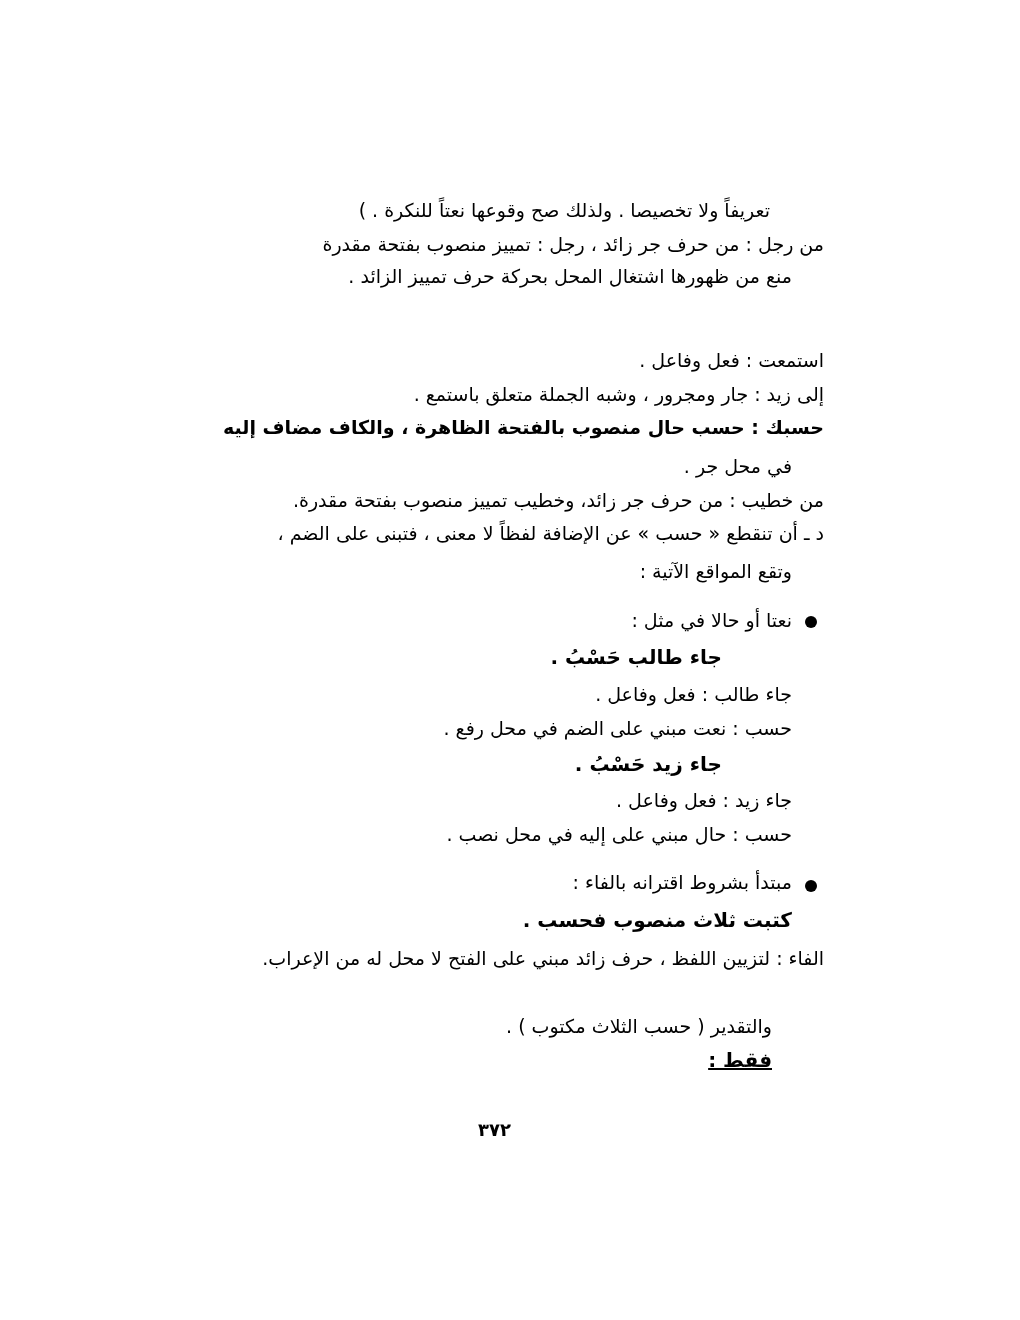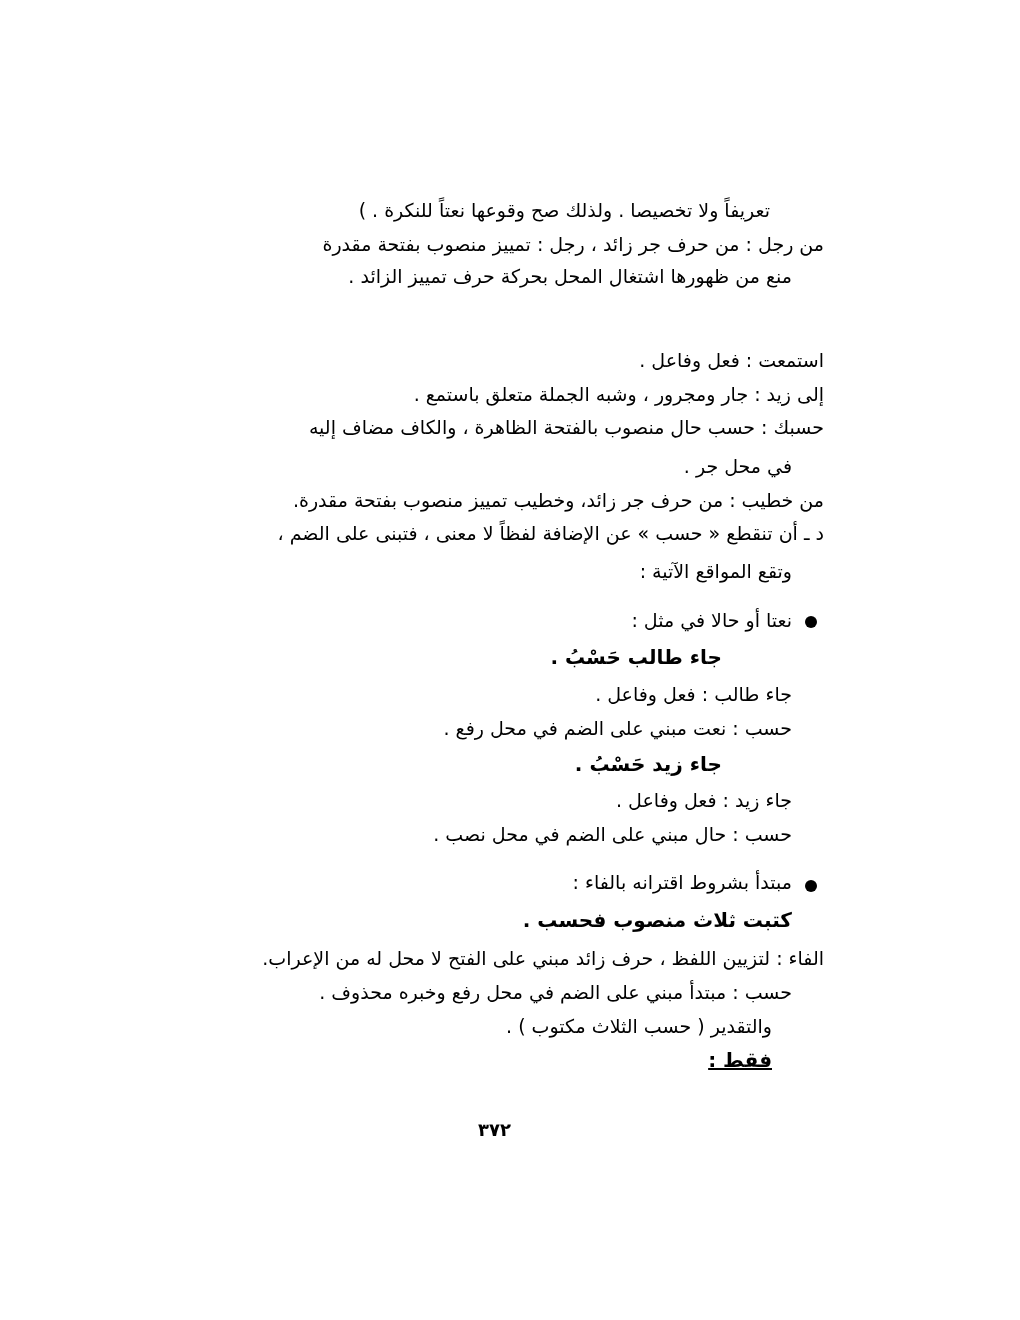--- a/index.html
+++ b/index.html
@@ -15,37 +15,36 @@
   </style>
 </head>
 <body>
 
 <div class="page">
   <div class="line" style="right:250px; top:196px;">تعريفاً ولا تخصيصا . ولذلك صح وقوعها نعتاً للنكرة . )</div>
   <div class="line" style="right:196px; top:230px;">من رجل : من حرف جر زائد ، رجل : تمييز منصوب بفتحة مقدرة</div>
   <div class="line" style="right:228px; top:262px;">منع من ظهورها اشتغال المحل بحركة حرف تمييز الزائد .</div>
   <div class="line" style="right:196px; top:346px;">استمعت : فعل وفاعل .</div>
   <div class="line" style="right:196px; top:380px;">إلى زيد : جار ومجرور ، وشبه الجملة متعلق باستمع .</div>
-  <div class="line" style="right:196px; top:413px;">حسبك : حسب حال منصوب بالفتحة الظاهرة ، والكاف مضاف إليه</div>
+  <div class="line" style="right:196px; top:413px;font-weight:bold;">حسبك : حسب حال منصوب بالفتحة الظاهرة ، والكاف مضاف إليه</div>
   <div class="line" style="right:228px; top:452px;">في محل جر .</div>
   <div class="line" style="right:196px; top:486px;">من خطيب : من حرف جر زائد، وخطيب تمييز منصوب بفتحة مقدرة.</div>
   <div class="line" style="right:196px; top:519px;">د ـ أن تنقطع « حسب » عن الإضافة لفظاً لا معنى ، فتبنى على الضم ،</div>
   <div class="line" style="right:228px; top:557px;">وتقع المواقع الآتية :</div>
 
   <div class="bullet" style="left:805px; top:616px;"></div>
   <div class="line" style="right:228px; top:606px;">نعتا أو حالا في مثل :</div>
   <div class="line bold" style="right:298px; top:643px;">جاء طالب حَسْبُ .</div>
   <div class="line" style="right:228px; top:680px;">جاء طالب : فعل وفاعل .</div>
   <div class="line" style="right:228px; top:714px;">حسب : نعت مبني على الضم في محل رفع .</div>
   <div class="line bold" style="right:298px; top:750px;">جاء زيد حَسْبُ .</div>
   <div class="line" style="right:228px; top:786px;">جاء زيد : فعل وفاعل .</div>
-  <div class="line" style="right:228px; top:820px;">حسب : حال مبني على الضم في محل نصب .</div>
+  <div class="line" style="right:228px; top:820px;">حسب : حال مبني على إليه في محل نصب .</div>
 
   <div class="bullet" style="left:805px; top:880px;"></div>
   <div class="line" style="right:228px; top:868px;">مبتدأ بشروط اقترانه بالفاء :</div>
   <div class="line bold" style="right:228px; top:906px;">كتبت ثلاث منصوب فحسب .</div>
   <div class="line" style="right:196px; top:944px;">الفاء : لتزيين اللفظ ، حرف زائد مبني على الفتح لا محل له من الإعراب.</div>
-  <div class="line" style="right:228px; top:978px;">حسب : مبتدأ مبني على الضم في محل رفع وخبره محذوف .</div>
   <div class="line" style="right:248px; top:1012px;margin-left:16px;">والتقدير ( حسب الثلاث مكتوب ) .</div>
   <div class="line bold underline" style="right:248px; top:1046px;">فقط :</div>
 
   <div class="pageno">٣٧٢</div>
 </div>
 
 </body></html>

